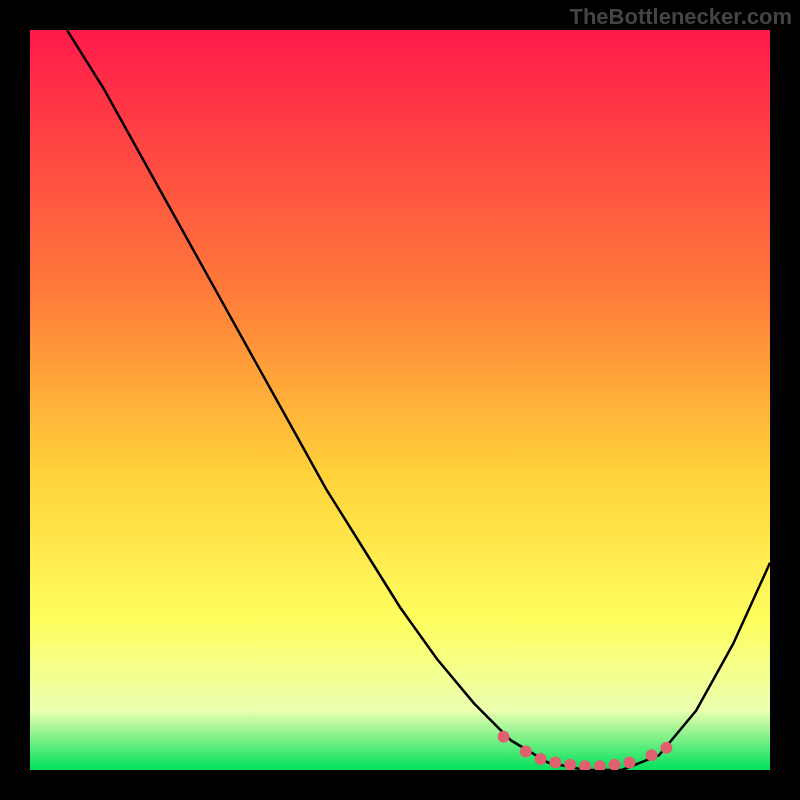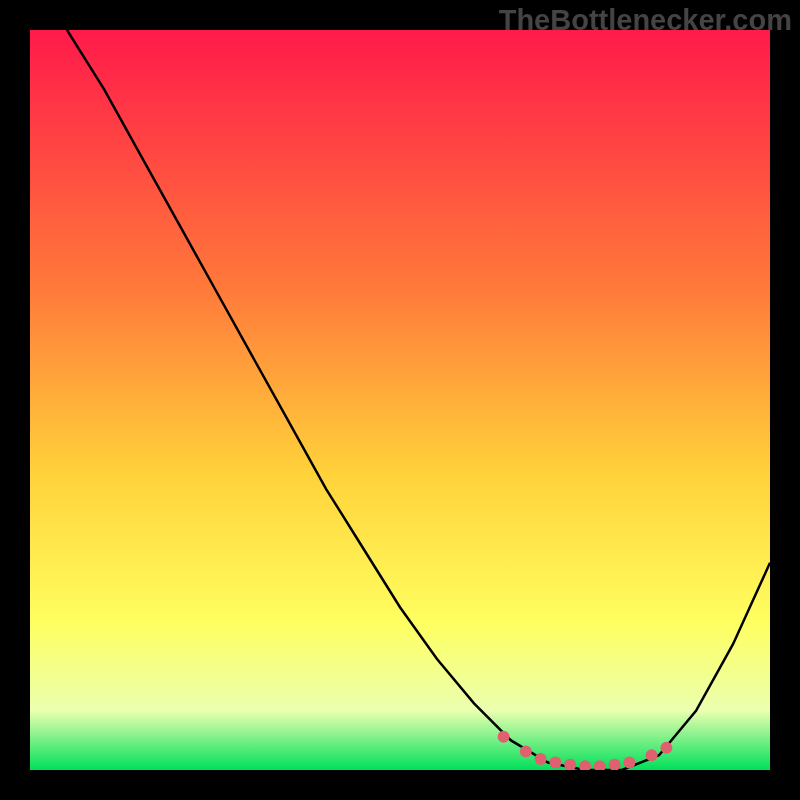--- a/index.html
+++ b/index.html
@@ -14,21 +14,21 @@
   .container {
     width: 800px;
     height: 800px;
     position: relative;
   }
   .watermark {
     position: absolute;
     top: 4px;
     right: 8px;
     color: #444;
-    font-size: 29px;
+    font-size: 22px;
     font-weight: bold;
     z-index: 10;
   }
   .plot-area {
     position: absolute;
     top: 30px;
     left: 30px;
     width: 740px;
     height: 740px;
   }

